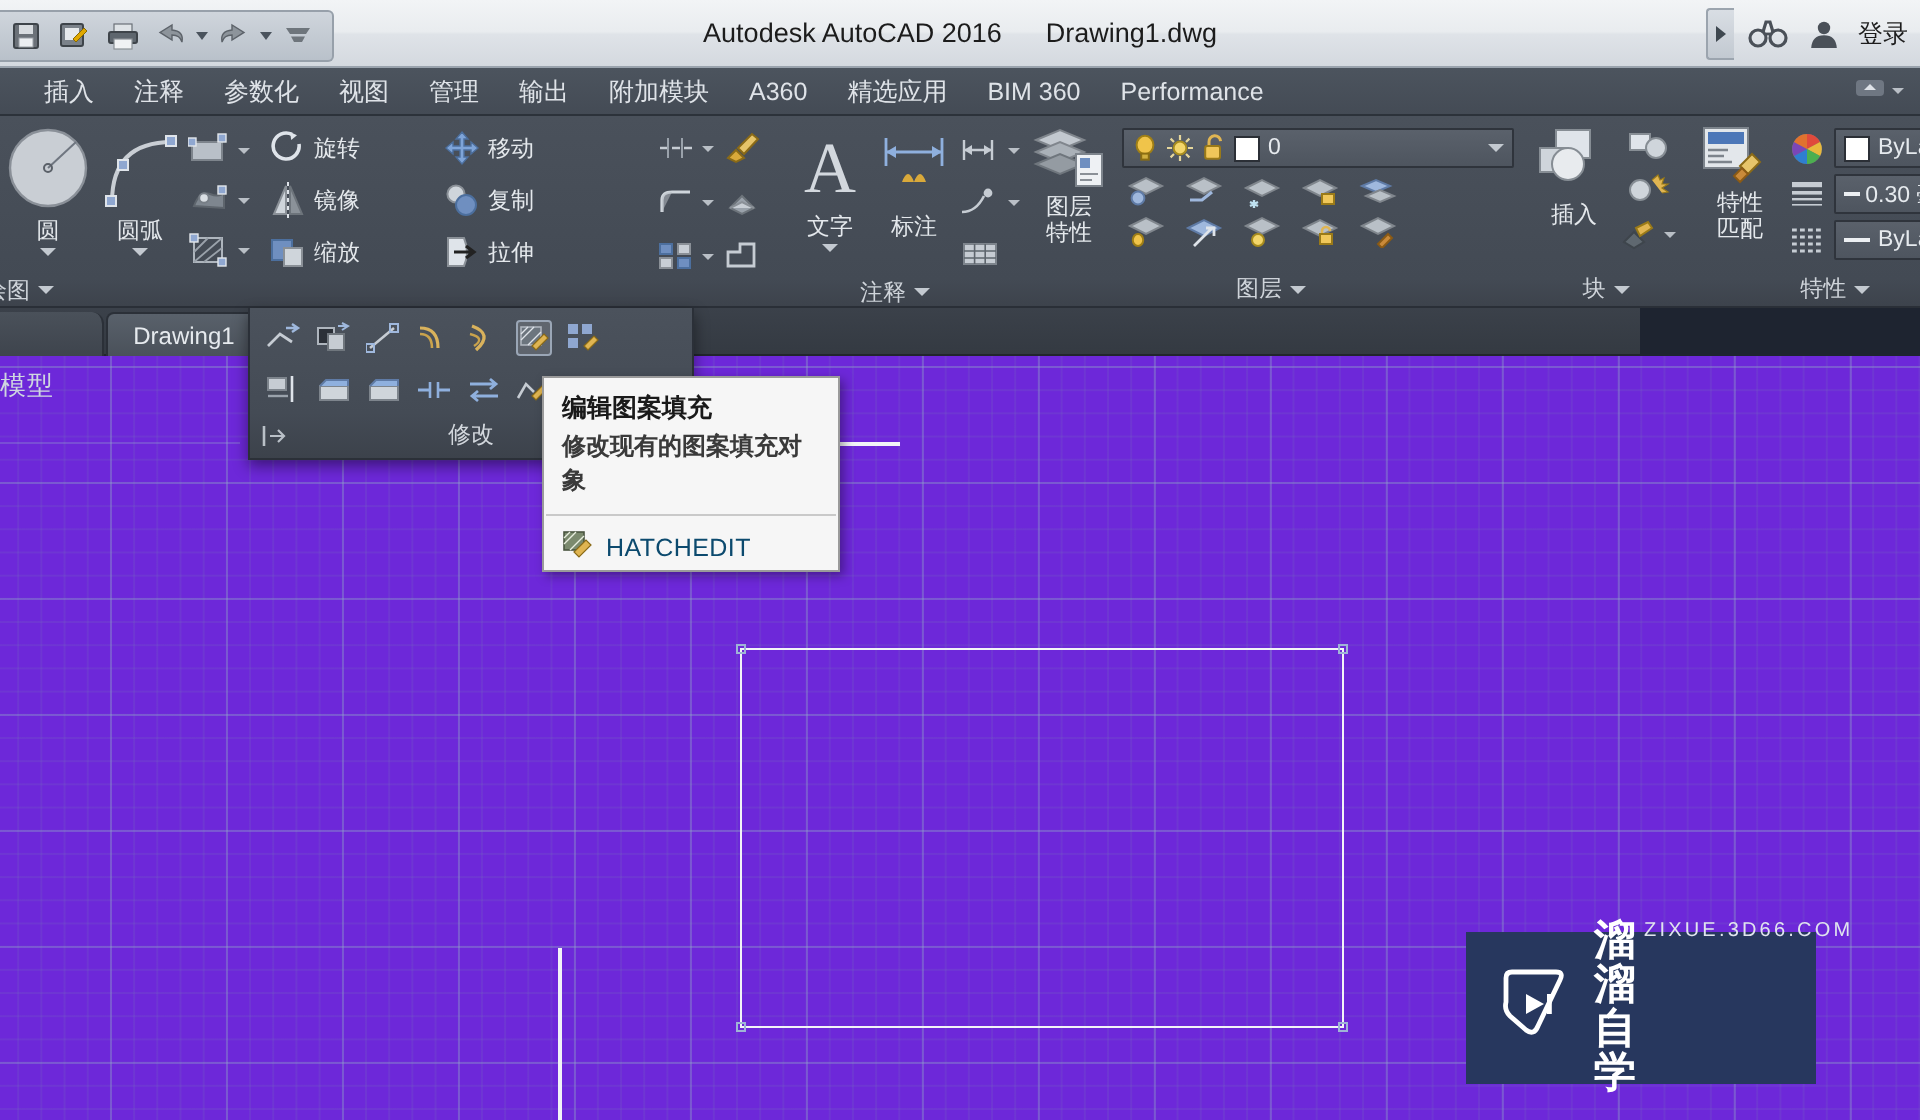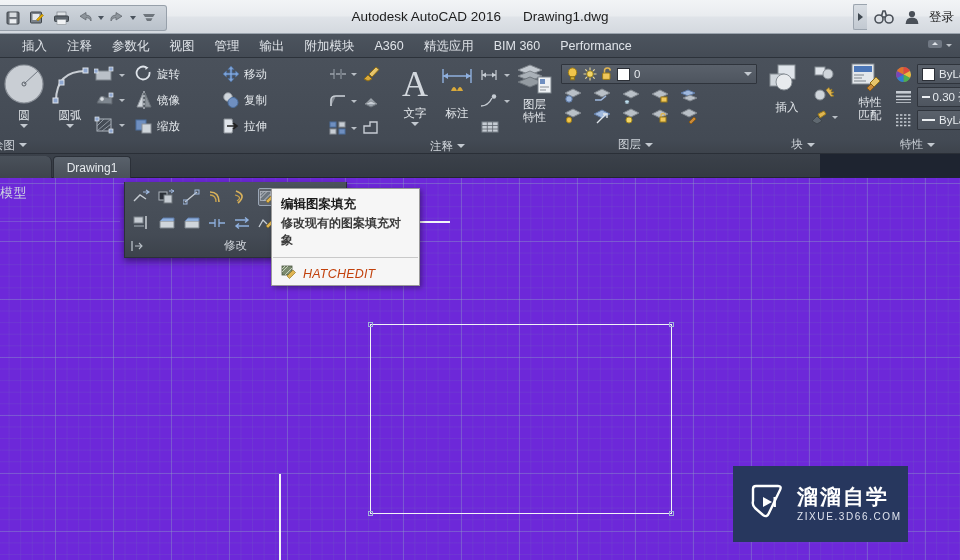--- a/index.html
+++ b/index.html
@@ -153,21 +153,20 @@
   #ucs-text{
     position:absolute; left:0; top:6px; font-size:13px; color:#cfd6e0; letter-spacing:.5px;
   }
 
   
   #float-modify{
     position:absolute; left:124px; top:154px; width:223px; height:76px;
     background:linear-gradient(to bottom,#4b525c 0%,#444b55 70%,#3c424b 100%);
     border:1px solid #2b3038; border-top:none;
     box-shadow:0 3px 7px rgba(0,0,0,.45);
-    margin-top:28px;
   }
   #fm-row1{ display:flex;align-items:center;gap:7px;height:27px;padding:3px 8px 0 8px; }
   #fm-row2{ display:flex;align-items:center;gap:7px;height:26px;padding:1px 8px 0 8px; }
   #fm-title{
     height:20px; display:flex;align-items:center;justify-content:center;gap:4px;
     font-size:11.5px;color:#d2d7dd;
   }
   #fm-pin{ position:absolute; left:6px; bottom:2px; }
   .fm-ic{ width:18px;height:18px;display:flex;align-items:center;justify-content:center; }
   .fm-ic.sel{ border:1px solid #9aa6b6; background:rgba(255,255,255,.12); border-radius:2px; }
@@ -176,29 +175,29 @@
   #tooltip{
     position:absolute; left:271px; top:188px; width:149px;
     background:#f6f6f6; border:1px solid #9a9a9a;
     box-shadow:2px 2px 5px rgba(0,0,0,.35);
     color:#111; z-index:40;
   }
   #tt-title{ font-size:12.5px; font-weight:bold; color:#1a1a1a; padding:7px 9px 2px 9px; }
   #tt-desc{ font-size:12px; color:#3a3a3a; padding:0 9px 8px 9px;font-weight:bold; }
   #tt-hr{ height:1px;background:#c9c9c9;margin:0 1px; }
   #tt-cmdrow{ display:flex;align-items:center;gap:6px;padding:7px 9px 2px 9px; }
-  #tt-cmd{ font-size:12.5px; color:#c2410c; letter-spacing:.2px;font-style:italic; }
+  #tt-cmd{ font-size:12.5px; color:#0c4a6e; letter-spacing:.2px; }
   #tt-help{ font-size:12px;font-weight:bold;color:#1a1a1a;padding:1px 9px 8px 9px; }
 
   
   #watermark{
     position:absolute; left:733px; top:466px; width:175px; height:76px;
     background:#27375e; display:flex;align-items:center;gap:10px;padding-left:14px;
   }
-  #wm-text{ display:flex;flex-direction:column;gap:2px; }
+  #wm-text{ display:flex;flex-direction:row;gap:2px; }
   #wm-main{ font-size:21px;font-weight:bold;color:#fff;letter-spacing:2px;line-height:1.05; }
   #wm-sub{ font-size:10px;color:#e0e4ee;letter-spacing:1.6px; }
 </style>
 </head>
 <body>
 
 <div id="titlebar">
 
   <div id="qat">
     <div class="qat-btn">

